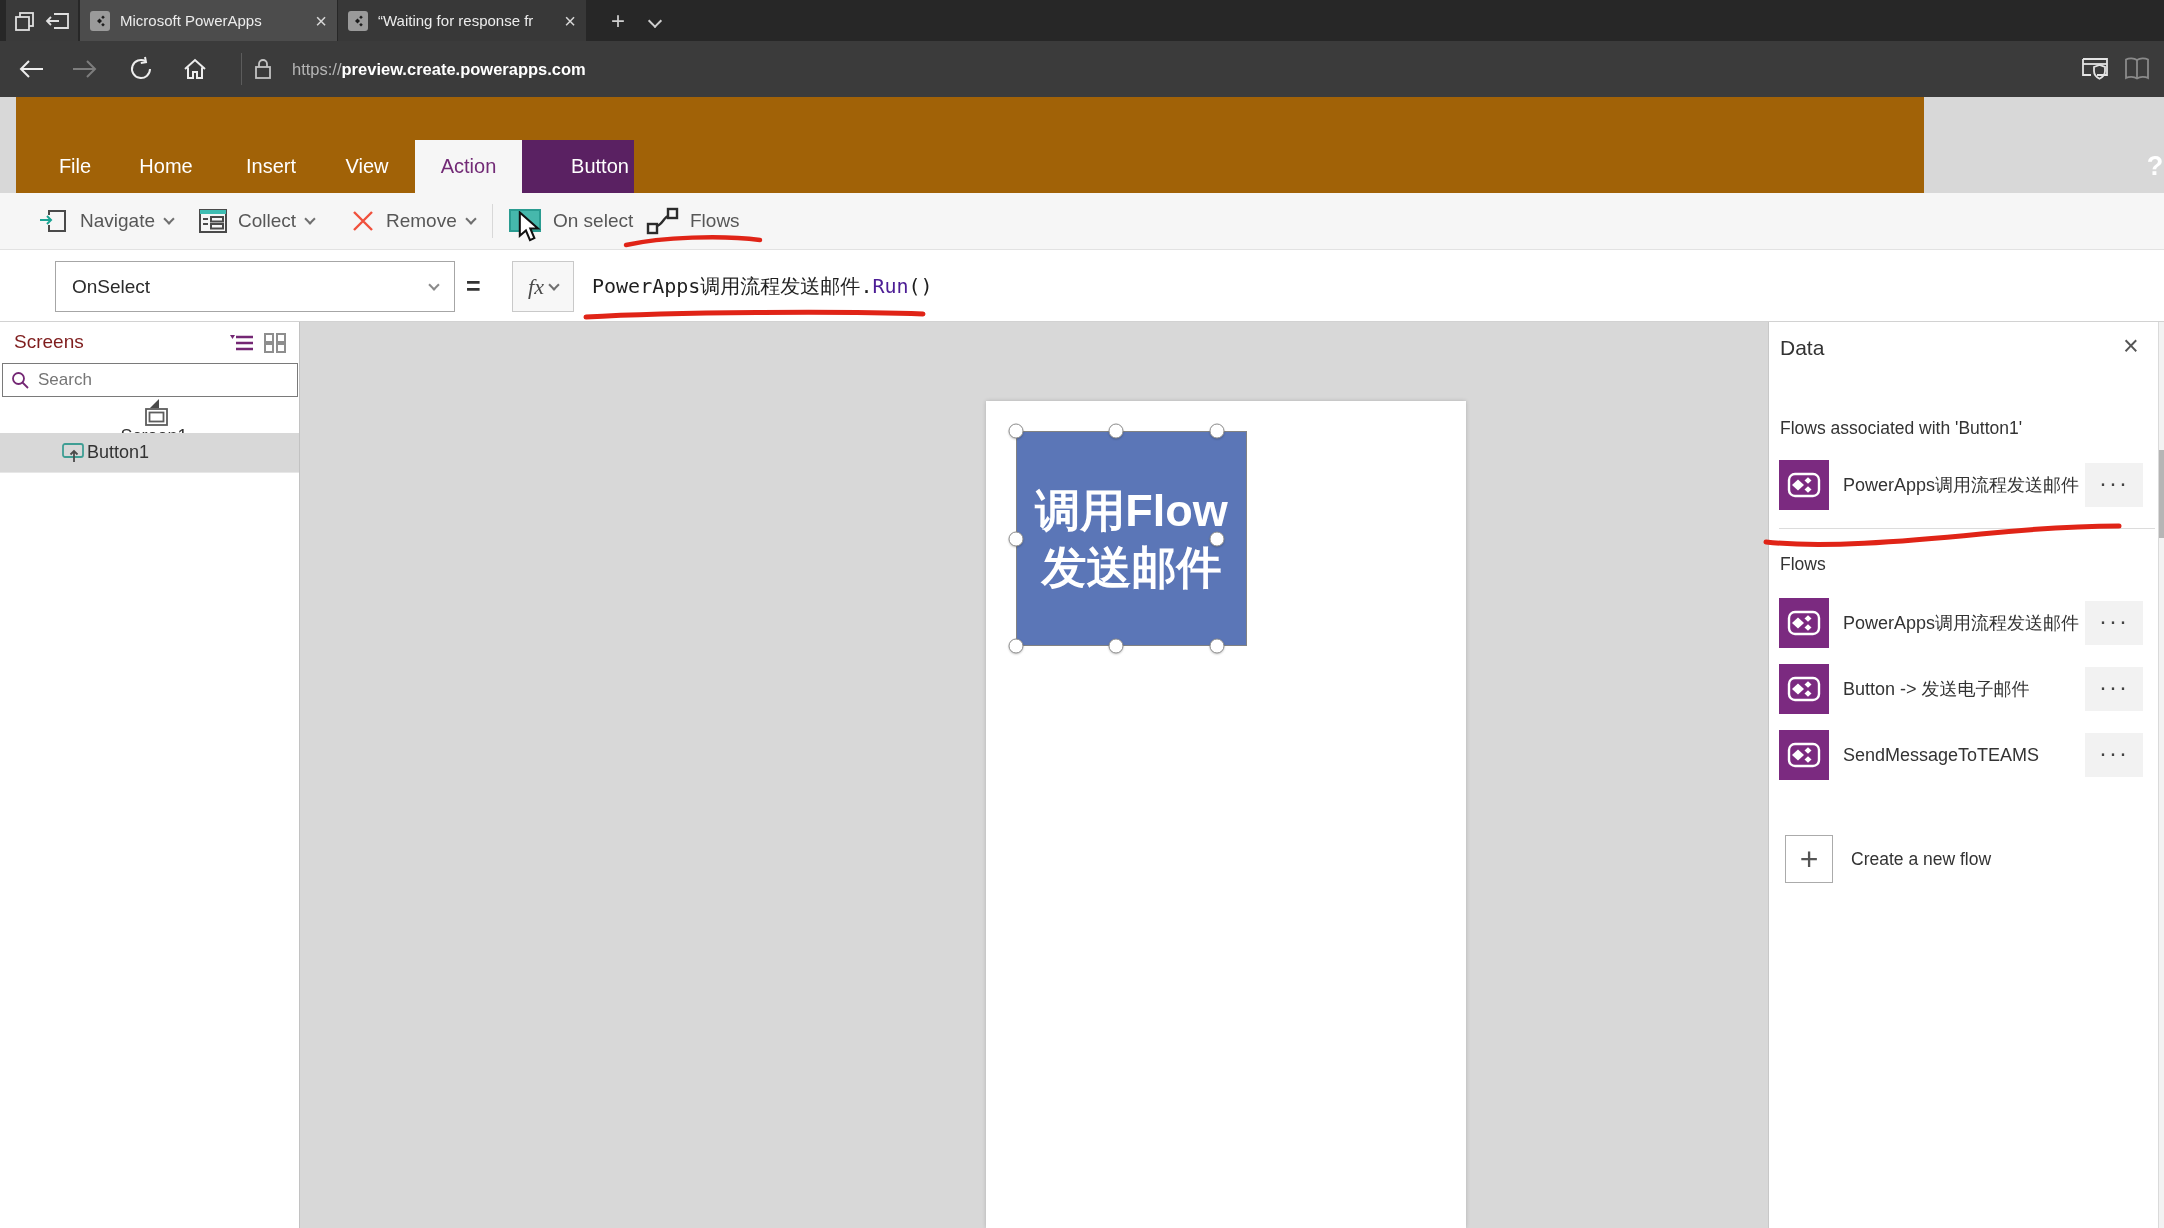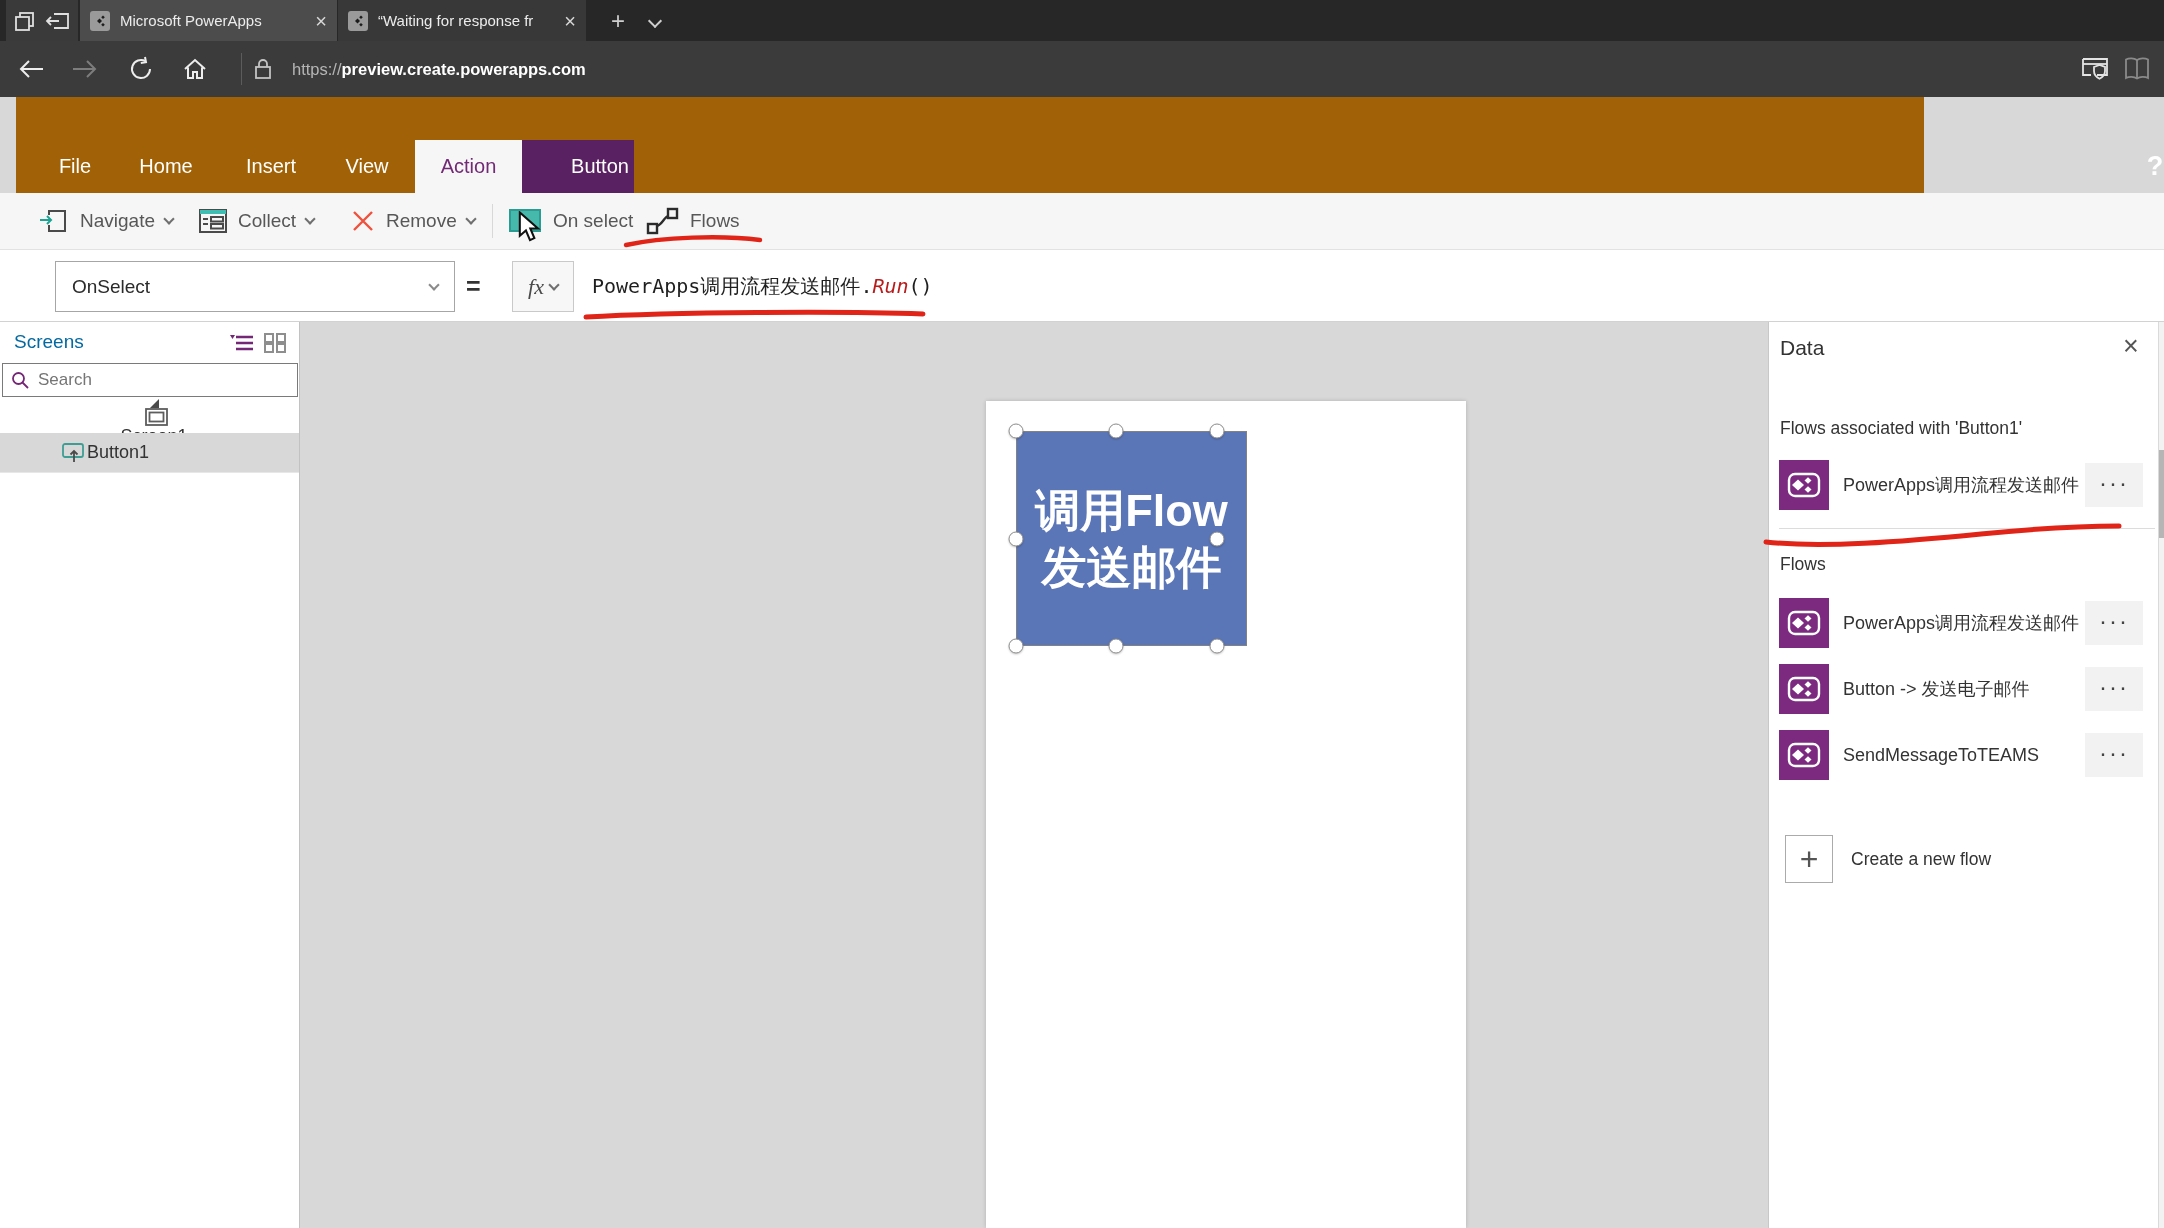--- a/index.html
+++ b/index.html
@@ -58,26 +58,26 @@
                border:1px solid #a6a6a6; display:flex; align-items:center; padding:12px 16px;
                font-size:19px; color:#2b2b2b; }
   .propcombo .chev { margin-left:auto; border-color:#8a8a8a; }
   .eqsign { position:absolute; left:466px; top:0; height:72px; display:flex; align-items:center;
             font-size:25px; font-weight:bold; color:#333; }
   .fxbox { position:absolute; left:512px; top:11px; width:62px; height:51px; background:#f7f7f7;
            border:1px solid #c9c9c9; display:flex; align-items:center; justify-content:center; gap:6px; }
   .fxbox .fx { font-family:"Liberation Serif", serif; font-style:italic; font-size:22px; color:#4a4a4a; }
   .codeline { position:absolute; left:592px; top:0; height:72px; display:flex; align-items:center;
               font-family:"DejaVu Sans Mono", monospace; font-size:20px; color:#1f1f1f; white-space:pre; }
-  .codeline .run { color:#b91c1c;font-style:italic; }
+  .codeline .run { color:#4c1d95; }
 
   
   .lpanel { position:absolute; left:0; top:322px; width:300px; height:906px; background:#fff;
             border-right:1px solid #c2c2c2; }
-  .lp-title { position:absolute; left:14px; top:9px; font-size:19px; color:#0369a1; }
+  .lp-title { position:absolute; left:14px; top:9px; font-size:19px; color:#7f1d1d; }
   .searchbox { position:absolute; left:2px; top:41px; width:296px; height:34px; background:#fff;
                border:1px solid #7a7a7a; display:flex; align-items:center; padding:0 8px; gap:9px; }
   .searchbox input { border:none; outline:none; flex:1; font-size:17px; color:#444;
                      font-family:"Liberation Sans", sans-serif; background:transparent; }
   .trow { position:absolute; left:0; width:299px; display:flex; align-items:center; color:#333; font-size:18px; }
   .row-screen { top:77px; height:34px;flex-direction:column; }
   .row-button { top:111px; height:39px; background:#d8d8d8; }
   .lp-divider { position:absolute; left:0; top:150px; width:299px; height:1px; background:#e7e7e7; }
   .tri { width:0; height:0; border-bottom:9px solid #4a4a4a; border-left:9px solid transparent;
          margin-left:10px; }

